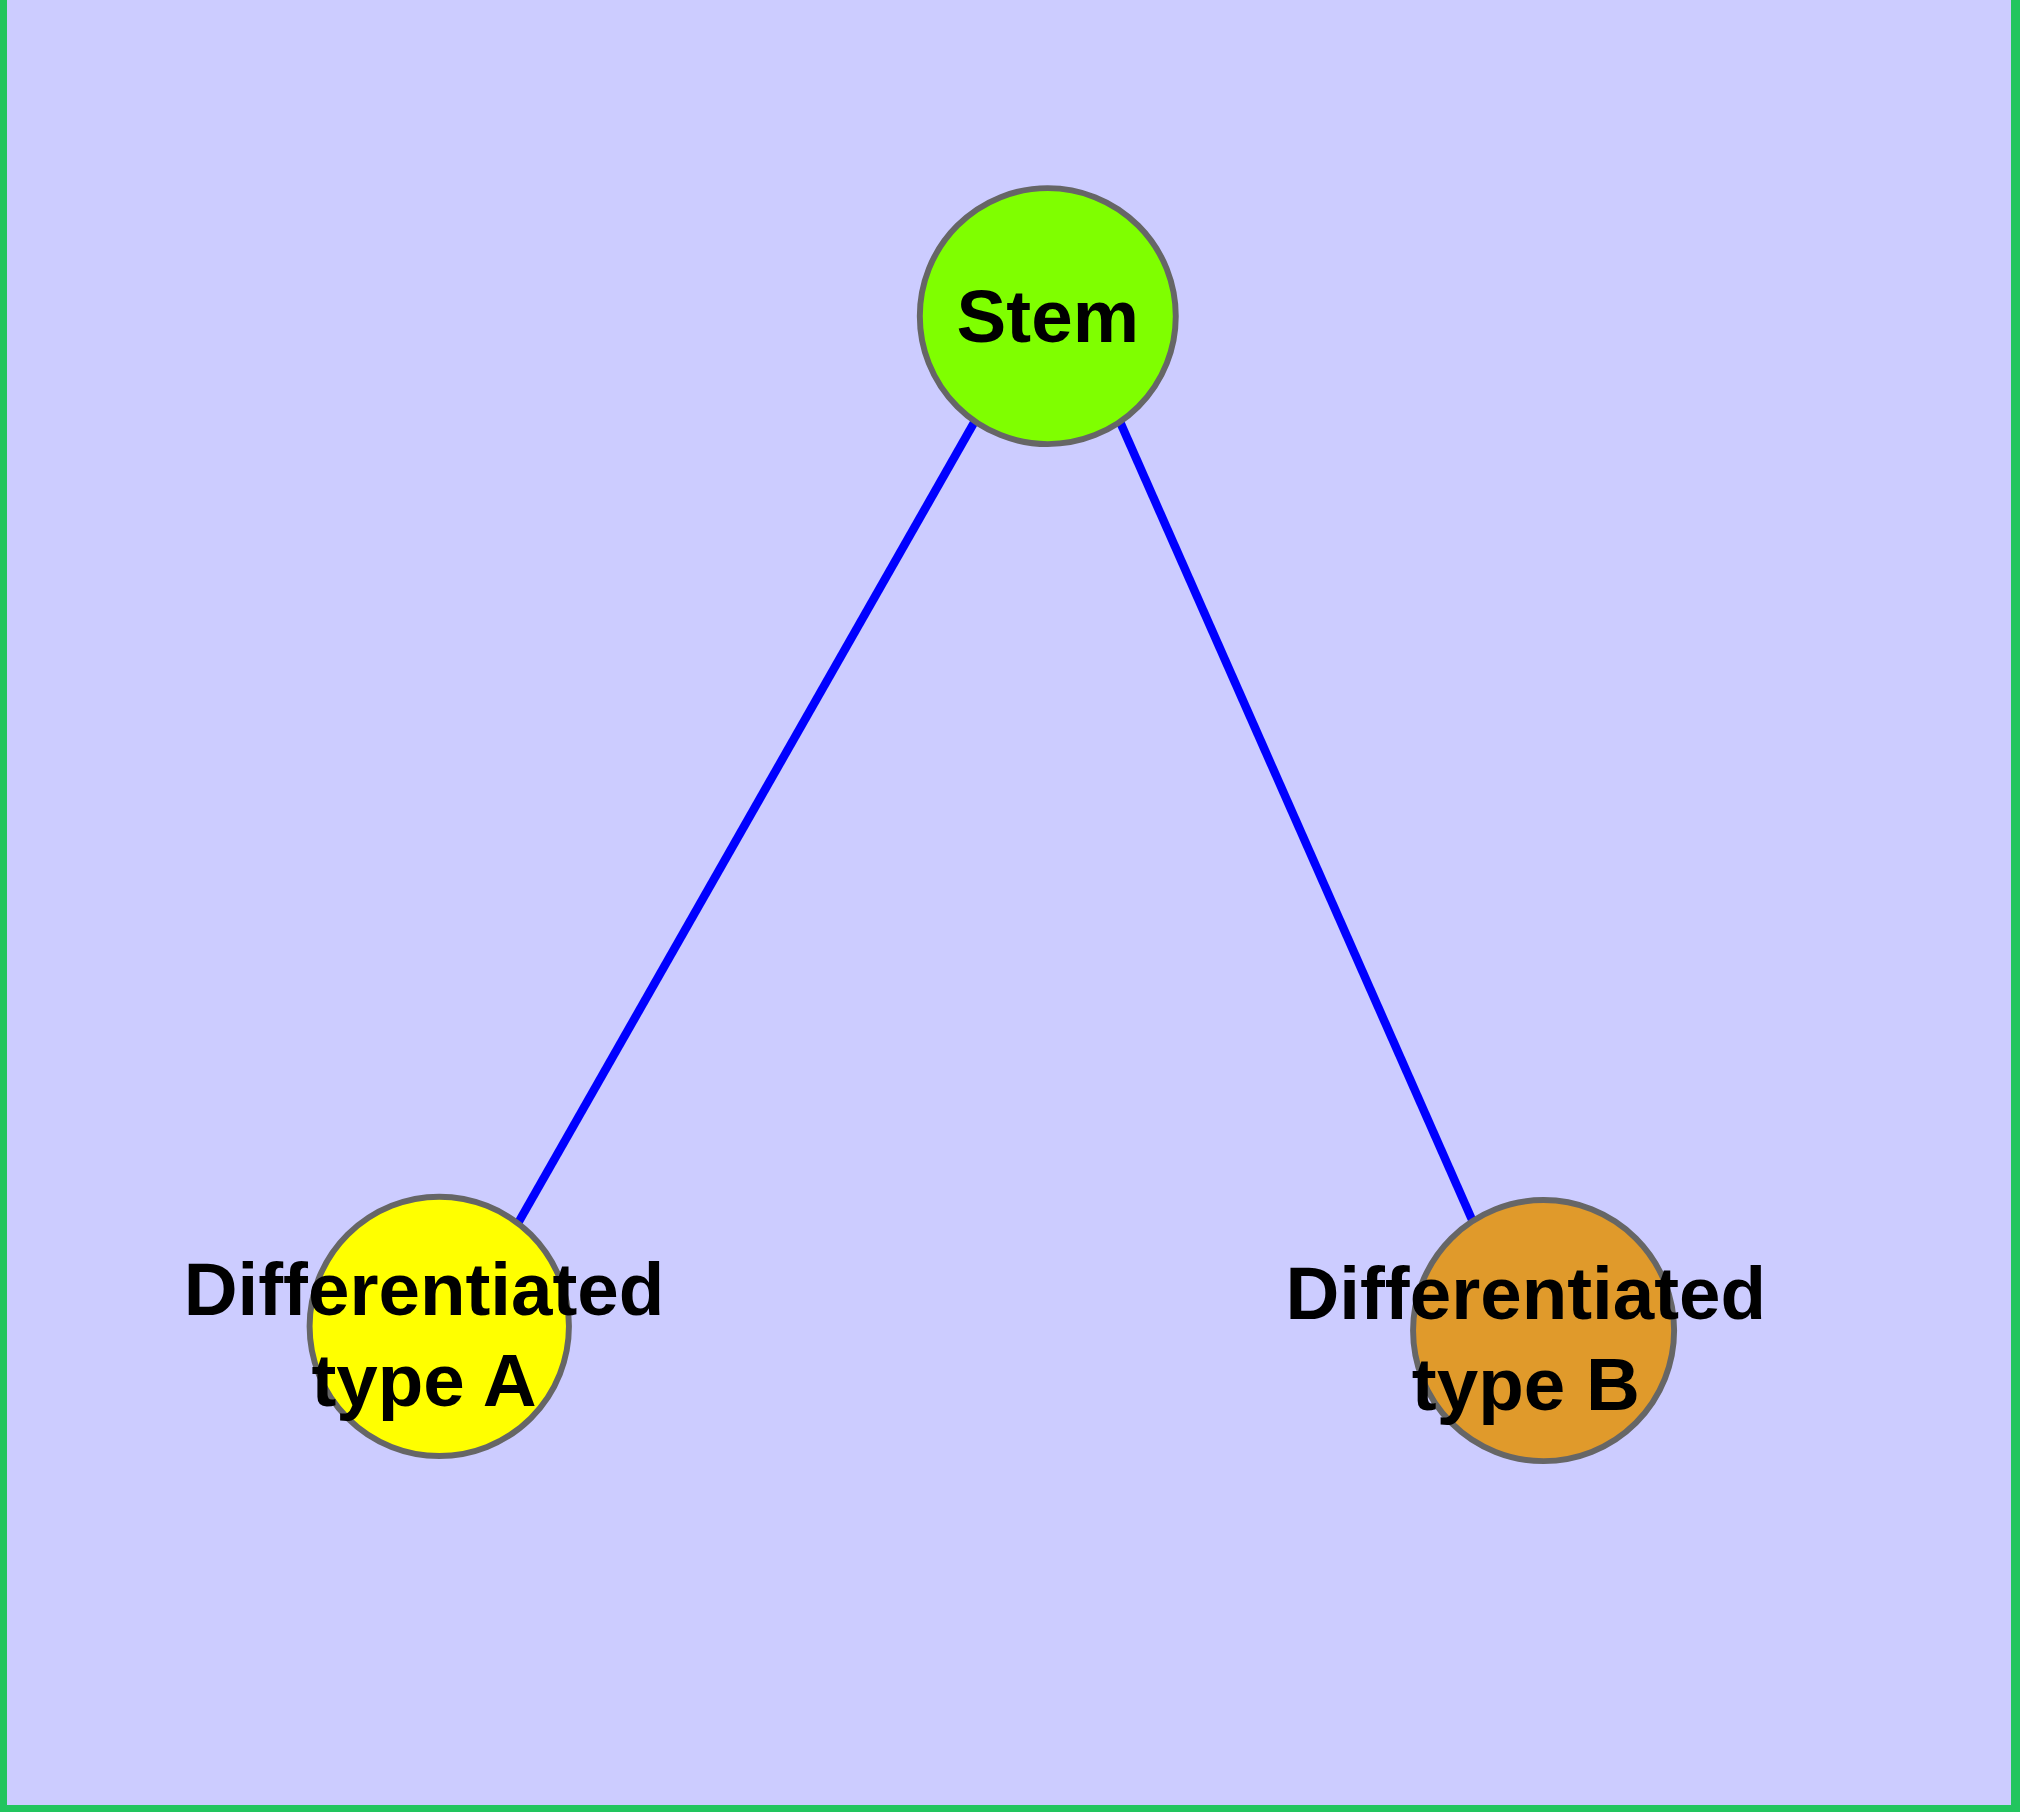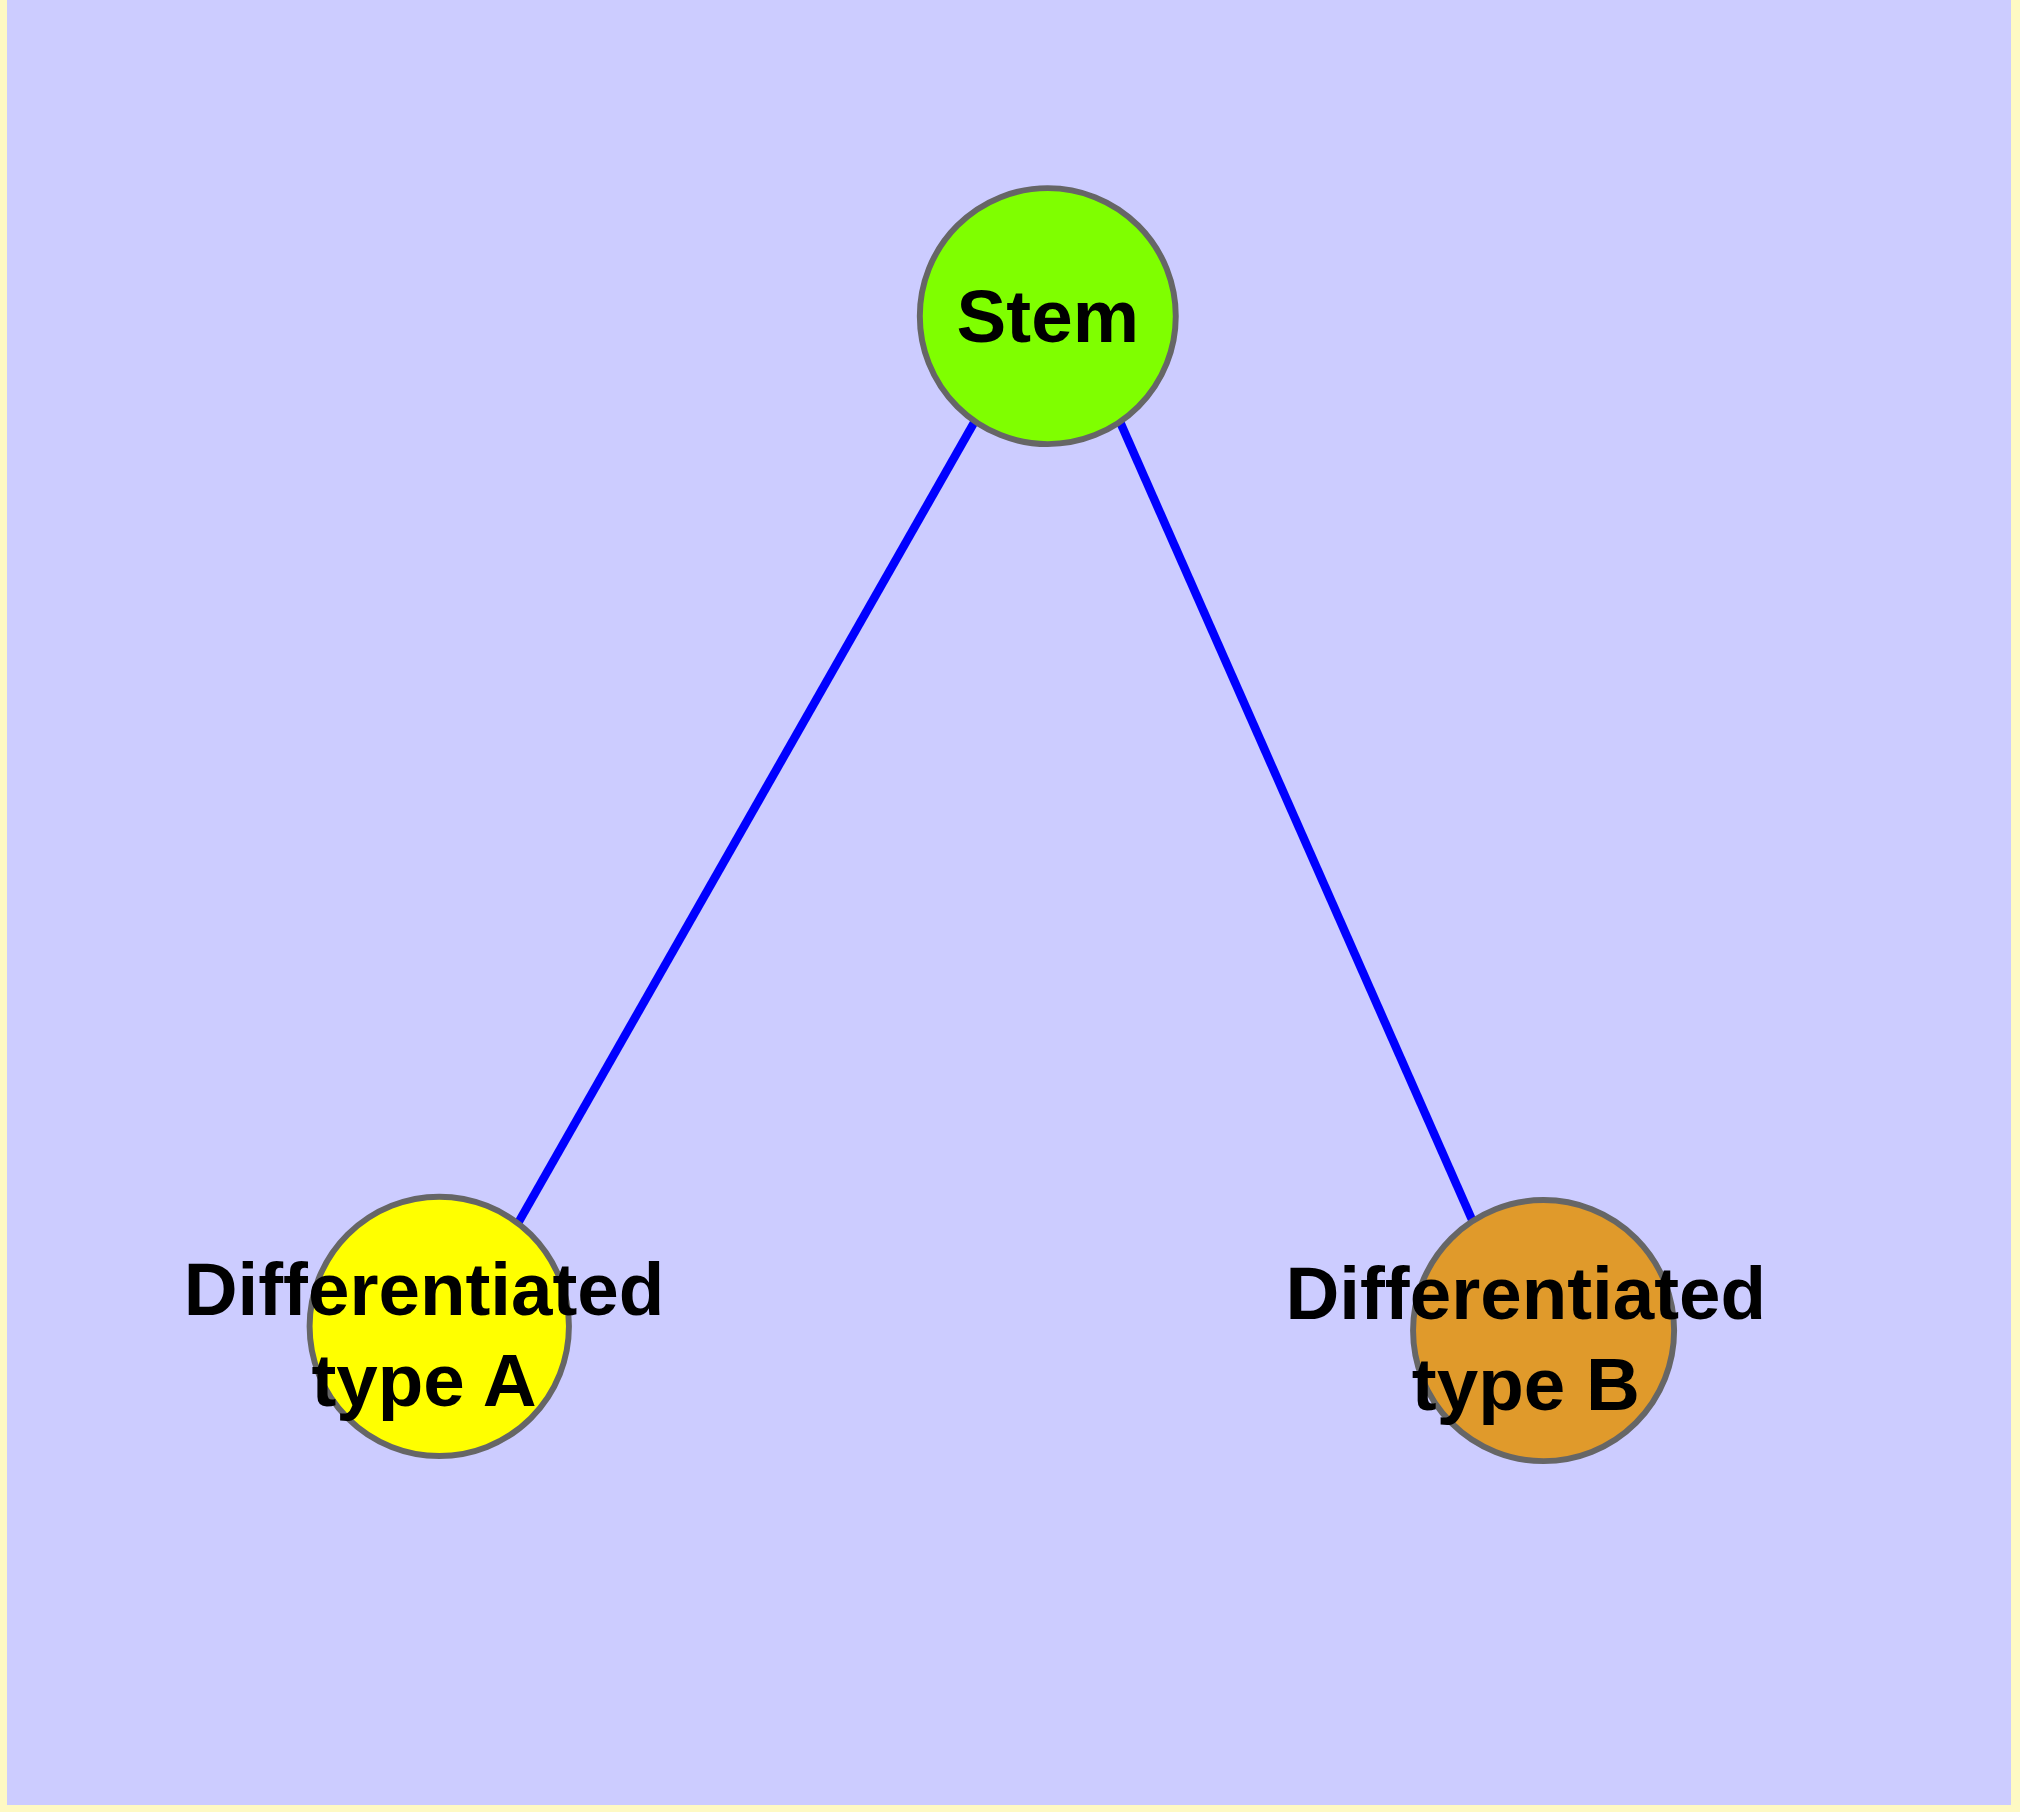--- a/index.html
+++ b/index.html
@@ -4,21 +4,21 @@
 <style>
   html, body {
     margin: 0;
     padding: 0;
     background: #ffffff;
   }
   #canvas {
     position: relative;
     width: 2021px;
     height: 1812px;
-    background: #fef9c3;
+    background: #22c55e;
     overflow: hidden;
     font-family: "Liberation Sans", "DejaVu Sans", sans-serif;
   }
   #plot-area {
     position: absolute;
     left: 6.8px;
     top: 0px;
     width: 2004px;
     height: 1805px;
     background: #ccccff;

